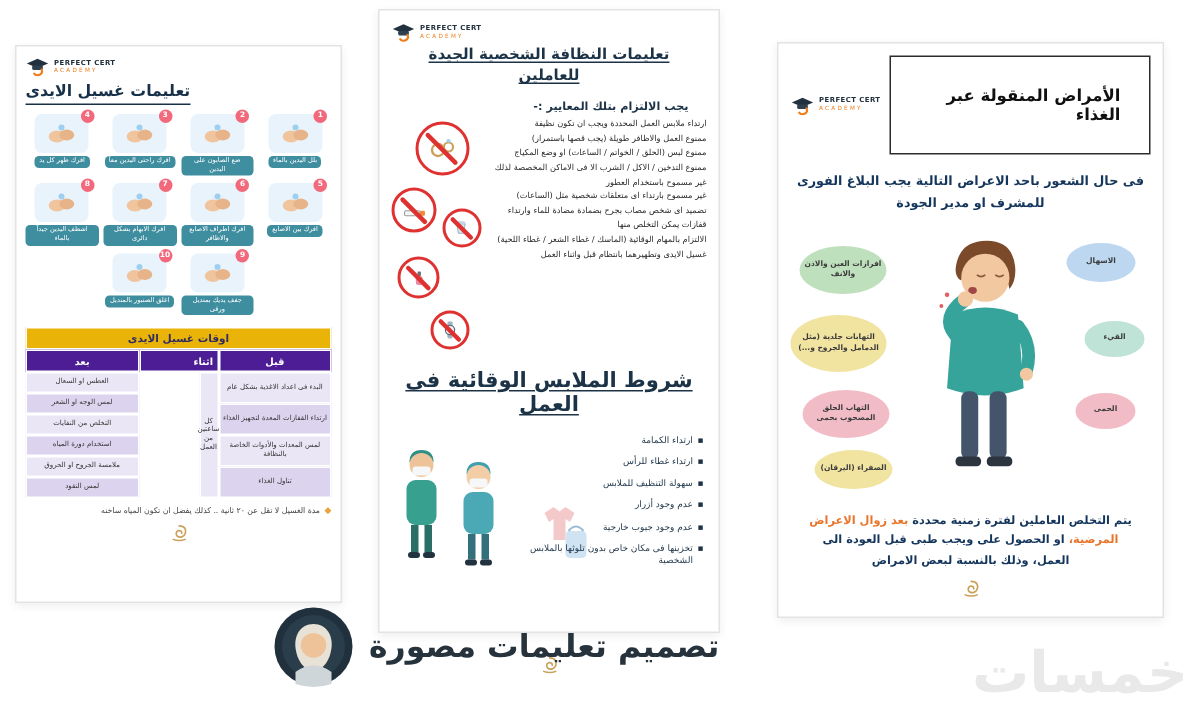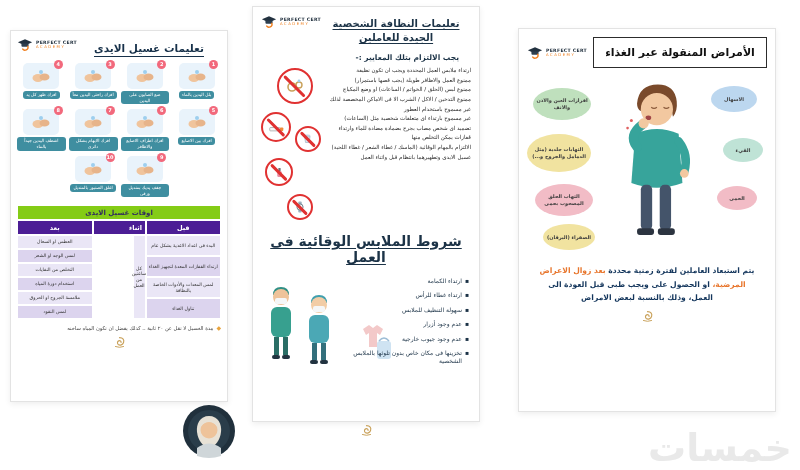--- a/index.html
+++ b/index.html
@@ -4,38 +4,38 @@
 <style>
   * { box-sizing: border-box; margin: 0; padding: 0; }
   body { width: 800px; height: 470px; background: #ffffff; font-family: "DejaVu Sans", sans-serif; overflow: hidden; position: relative; }
   .canvas { position: absolute; inset: 0; }
 
   .poster { position: absolute; background: #fff; border: 1px solid #e3e3e3; box-shadow: 0 2px 6px rgba(0,0,0,.07); }
   #p1 { left: 10px;  top: 30px; width: 218px; height: 372px; padding: 7px 6px; }
   #p2 { left: 252px; top: 6px;  width: 228px; height: 416px; padding: 8px; }
   #p3 { left: 518px; top: 28px; width: 258px; height: 384px; padding: 8px; }
 
-  .hdr { display: flex; align-items: flex-start; }
+  .hdr { display: flex; align-items: flex-start; flex-direction: column; }
   .logo { display: flex; gap: 3px; align-items: center; flex: 0 0 auto; }
   .logo-txt { display: flex; flex-direction: column; line-height: 1.15; }
   .logo-l1 { font-size: 4.6px; font-weight: bold; color: #22313f; letter-spacing: .3px; }
   .logo-l2 { font-size: 3.8px; color: #ef7d1a; letter-spacing: 1.5px; }
 
   .t1 { flex: 1; text-align: center; font-weight: bold; color: #17314a; font-size: 10.5px; padding-top: 4px; }
   .t1 span { border-bottom: 1.5px solid #17314a; padding-bottom: 2px; }
 
   .steps { display: grid; grid-template-columns: repeat(4, 1fr); gap: 5px 3px; direction: rtl; margin-top: 9px; }
   .step { position: relative; display: flex; flex-direction: column; align-items: center; }
   .badge { position: absolute; top: -3px; right: 3px; width: 9px; height: 9px; border-radius: 50%; background: #f2697c; color: #fff; font-size: 5px; line-height: 9px; text-align: center; font-weight: bold; z-index: 2; }
   .stepimg { width: 36px; height: 26px; background: #e9f3fb; border-radius: 5px; display: flex; align-items: center; justify-content: center; }
   .steplabel { margin-top: 2px; background: #3f8ea0; color: #fff; font-size: 4.4px; line-height: 1.3; padding: 1px 3px; border-radius: 3px; text-align: center; direction: rtl; min-width: 30px; }
   .gc2 { grid-column: 2; } .gc3 { grid-column: 3; }
 
   .tbl { margin-top: 8px; direction: rtl; }
-  .tbl-title { background: #84cc16; color: #322d5e; font-weight: bold; font-size: 7px; text-align: center; padding: 2.5px; border: 1px solid #fff; }
+  .tbl-title { background: #eab308; color: #322d5e; font-weight: bold; font-size: 7px; text-align: center; padding: 2.5px; border: 1px solid #fff; }
   .thead { display: flex; }
   .th { background: #4c1d95; color: #fff; font-weight: bold; font-size: 6.5px; text-align: center; padding: 2.5px; border: 1px solid #fff; }
   .w-b { width: 37%; } .w-d { width: 26%; padding-left: 40px; } .w-a { width: 37%; }
   .tbody { display: flex; height: 84px; }
   .tcol { display: flex; flex-direction: column; }
   .tc { flex: 1; background: #eae6f6; border: 1px solid #fff; font-size: 4.7px; color: #333; display: flex; align-items: center; justify-content: center; text-align: center; padding: 1px 2px; line-height: 1.25; }
   .tcol .tc:nth-child(even) { background: #dcd4ee; }
 
   .note { direction: rtl; display: flex; gap: 3px; margin-top: 5px; font-size: 5.2px; color: #444; align-items: center; }
   .diamond { color: #e8a33d; font-size: 6px; }
@@ -55,21 +55,21 @@
   .b5 { width: 26px; height: 26px; left: 26px; top: 128px; }
   .t2b { text-align: center; font-weight: bold; color: #1c3347; font-size: 14px; margin-top: 9px; text-decoration: underline; text-underline-offset: 2px; direction: rtl; }
   .bot2 { position: relative; height: 150px; margin-top: 4px; }
   .workers { position: absolute; left: 4px; top: 14px; }
   .garments { position: absolute; left: 94px; top: 54px; }
   .cloth { position: absolute; right: 2px; top: 8px; width: 118px; direction: rtl; }
   .crule { display: flex; gap: 3px; font-size: 6px; color: #1c3347; margin-bottom: 6px; line-height: 1.35; align-items: flex-start; }
   .sqb { font-size: 6px; line-height: 1.4; color: #1c3347; }
 
   .hdr3 { display: flex; gap: 6px; align-items: stretch; }
-  .t3box { flex: 1; border: 1.6px solid #2c2c2c; display: flex; align-items: center; justify-content: center; font-weight: bold; color: #101010; font-size: 11px; direction: rtl; padding: 8px; }
+  .t3box { flex: 1; border: 1.6px solid #2c2c2c; display: flex; align-items: center; justify-content: center; font-weight: bold; color: #101010; font-size: 11px; direction: rtl; padding: 19px; }
   .intro3 { direction: rtl; text-align: center; font-weight: bold; color: #14365c; font-size: 8.5px; line-height: 1.75; margin-top: 11px; padding: 0 4px; }
   .fig3 { position: relative; height: 190px; margin-top: 4px; }
   .bub { position: absolute; border-radius: 50%; display: flex; align-items: center; justify-content: center; text-align: center; font-size: 5px; color: #3c3c3c; line-height: 1.35; padding: 3px; direction: rtl; font-weight: bold; }
   .cg { background: #bfe0bd; } .cy { background: #f1e3a0; } .cp { background: #f2bcc6; } .cb { background: #bcd7ef; } .ct { background: #bfe3d6; }
   .sl0 { left: 6px;  top: 16px;  width: 58px; height: 32px; }
   .sl1 { left: 0;    top: 62px;  width: 64px; height: 38px; }
   .sl2 { left: 8px;  top: 112px; width: 58px; height: 32px; }
   .sl3 { left: 16px; top: 152px; width: 52px; height: 26px; }
   .sr0 { right: 10px; top: 14px;  width: 46px; height: 26px; }
   .sr1 { right: 4px;  top: 66px;  width: 40px; height: 24px; }
@@ -403,20 +403,21 @@
             <path d="M12 9 C14 13 8 14.5 6.5 12.2" fill="none" stroke="#ef7d1a" stroke-width="1.6" stroke-linecap="round"></path>
           </svg>
         <div class="logo-txt">
           <span class="logo-l1">PERFECT CERT</span>
           <span class="logo-l2">ACADEMY</span>
         </div>
       </div>
       <div class="t3box">الأمراض المنقولة عبر الغذاء</div>
     </div>
 
+    <div class="intro3">فى حال الشعور باحد الاعراض التالية يجب البلاغ الفورى للمشرف او مدير الجودة</div>
 
     <div class="fig3">
       <div class="bub cg sl0">افرازات العين والاذن والانف</div>
       <div class="bub cy sl1">التهابات جلدية (مثل الدمامل والجروح و...)</div>
       <div class="bub cp sl2">التهاب الحلق المصحوب بحمى</div>
       <div class="bub cy sl3">الصفراء (اليرقان)</div>
       <div class="bub cb sr0">الاسهال</div>
       <div class="bub ct sr1">القيء</div>
       <div class="bub cp sr2">الحمى</div>
       <div class="person">
@@ -436,37 +437,38 @@
           <circle cx="86" cy="100" r="4.6" fill="#f2c8a0"></circle>
           <rect x="40" y="112" width="12" height="48" rx="5" fill="#44546a"></rect>
           <rect x="60" y="112" width="12" height="48" rx="5" fill="#44546a"></rect>
           <rect x="36" y="158" width="18" height="7" rx="3" fill="#2c3440"></rect>
           <rect x="58" y="158" width="18" height="7" rx="3" fill="#2c3440"></rect>
         </svg>
       </div>
     </div>
 
     <div class="outro3">
-      <span>يتم استبعاد العاملين لفترة زمنية محددة </span><span class="hl">بعد زوال الاعراض المرضية،</span><span> او الحصول على ويجب طبى قبل العودة الى العمل، وذلك بالنسبة لبعض الامراض</span>
+      <span>يتم التخلص العاملين لفترة زمنية محددة </span><span class="hl">بعد زوال الاعراض المرضية،</span><span> او الحصول على ويجب طبى قبل العودة الى العمل، وذلك بالنسبة لبعض الامراض</span>
     </div>
 
     <div class="orn">
       <svg viewBox="0 0 16 16" width="13" height="13">
           <path d="M8 2 C12.5 2 14 5 13 8 C12 11 8.5 12 6.5 10.5 C5 9.3 5.2 6.8 7 6 C8.6 5.3 10.3 6.4 10 8" fill="none" stroke="#c9a15a" stroke-width="1.4" stroke-linecap="round"></path>
           <path d="M3 13 Q8 15 13 13" fill="none" stroke="#c9a15a" stroke-width="1.2" stroke-linecap="round"></path>
         </svg>
     </div>
   </div>
 
   <div class="credit">
     <svg viewBox="0 0 54 54" width="54" height="54">
       <circle cx="27" cy="27" r="26" fill="#20303c"></circle>
       <circle cx="27" cy="27" r="21" fill="#2a3d4a"></circle>
       <path d="M27 12 C18 12 14 20 15 28 C16 36 20 42 27 44 C34 42 38 36 39 28 C40 20 36 12 27 12" fill="#e8e2d6"></path>
       <circle cx="27" cy="26" r="8.5" fill="#eec39a"></circle>
       <path d="M19 22 Q27 14 35 22 L35 19 Q27 11 19 19 Z" fill="#e8e2d6"></path>
       <path d="M15 44 Q27 35 39 44 L39 52 Q27 56 15 52 Z" fill="#cfd6d9"></path>
     </svg>
+    <span class="credit-text">تصميم تعليمات مصورة</span>
   </div>
 
   <div class="watermark">خمسات</div>
 
 </div>
 
 </body></html>

